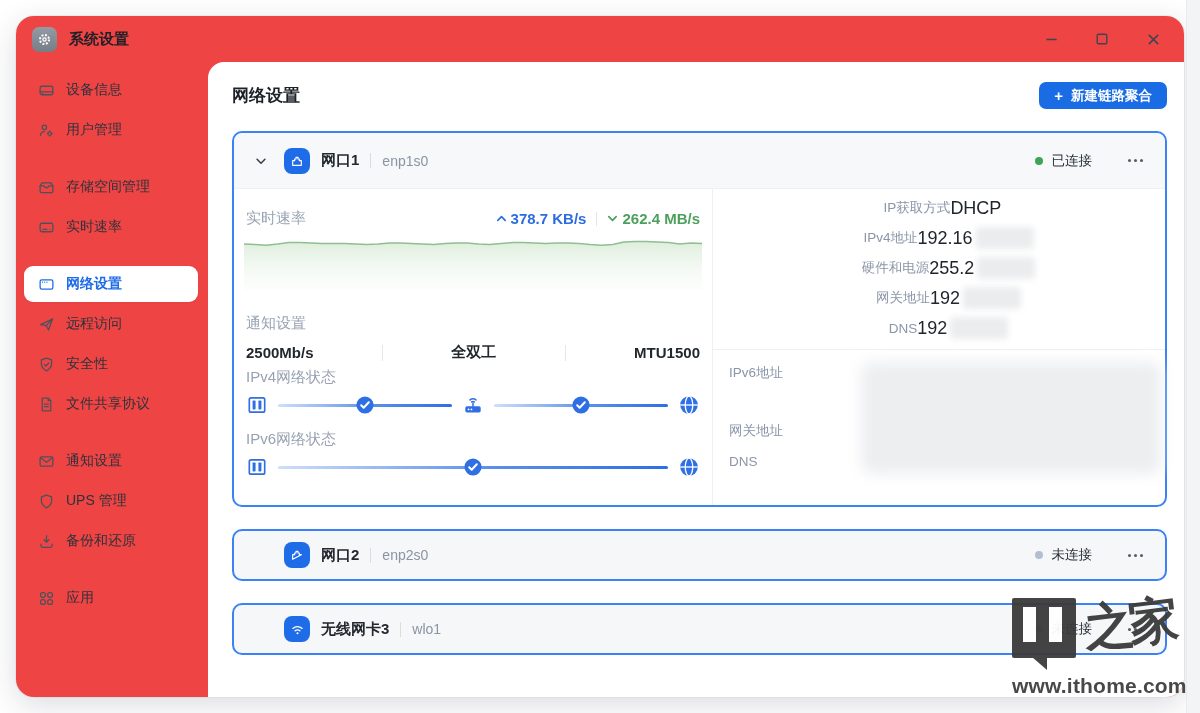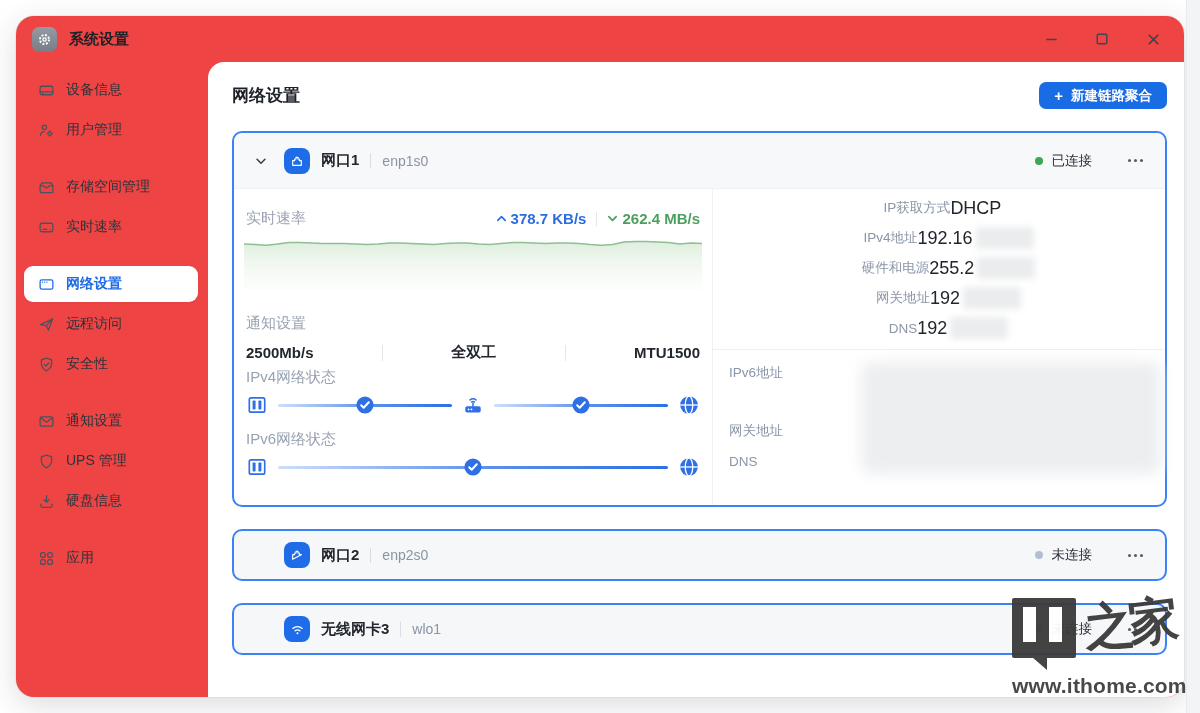--- a/index.html
+++ b/index.html
@@ -226,20 +226,30 @@
     </div>
     <div class="side-item">
       <span class="si-icon">
         <svg viewBox="0 0 20 20" fill="none" stroke="currentColor" stroke-width="1.5" stroke-linecap="round" stroke-linejoin="round">
             <path d="M10 2.5l6 2.1v4.6c0 4-2.6 6.5-6 8.3-3.4-1.8-6-4.3-6-8.3V4.6z"></path>
             <path d="M7.4 9.9l1.9 1.9 3.3-3.6"></path>
           </svg>
       </span>
       <span>安全性</span>
     </div>
+    <div class="side-item">
+      <span class="si-icon">
+        <svg viewBox="0 0 20 20" fill="none" stroke="currentColor" stroke-width="1.5" stroke-linecap="round" stroke-linejoin="round">
+            <path d="M5 2.5h7l3 3v11.5a.5.5 0 01-.5.5H5.5a.5.5 0 01-.5-.5z"></path>
+            <path d="M12 2.5v3h3"></path>
+            <path d="M7.6 9.5h4.8M7.6 12.5h4.8"></path>
+          </svg>
+      </span>
+      <span>文件共享协议</span>
+    </div>
 
     <div class="side-gap"></div>
 
     <div class="side-item">
       <span class="si-icon">
         <svg viewBox="0 0 20 20" fill="none" stroke="currentColor" stroke-width="1.5" stroke-linecap="round" stroke-linejoin="round">
             <rect x="2.5" y="4.5" width="15" height="11" rx="1.8"></rect>
             <path d="M3.2 5.5l6.8 5.3 6.8-5.3"></path>
           </svg>
       </span>
@@ -253,21 +263,21 @@
       </span>
       <span>UPS 管理</span>
     </div>
     <div class="side-item">
       <span class="si-icon">
         <svg viewBox="0 0 20 20" fill="none" stroke="currentColor" stroke-width="1.5" stroke-linecap="round" stroke-linejoin="round">
             <path d="M10 3.2v7.3M7.2 8L10 10.8 12.8 8"></path>
             <path d="M3.5 13v2a1.8 1.8 0 001.8 1.8h9.4a1.8 1.8 0 001.8-1.8v-2"></path>
           </svg>
       </span>
-      <span>硬盘信息</span>
+      <span>备份和还原</span>
     </div>
 
     <div class="side-gap"></div>
 
     <div class="side-item">
       <span class="si-icon">
         <svg viewBox="0 0 20 20" fill="none" stroke="currentColor" stroke-width="1.5">
             <rect x="3" y="3" width="5.6" height="5.6" rx="2.4"></rect>
             <rect x="11.4" y="3" width="5.6" height="5.6" rx="2.4"></rect>
             <rect x="3" y="11.4" width="5.6" height="5.6" rx="2.4"></rect>

